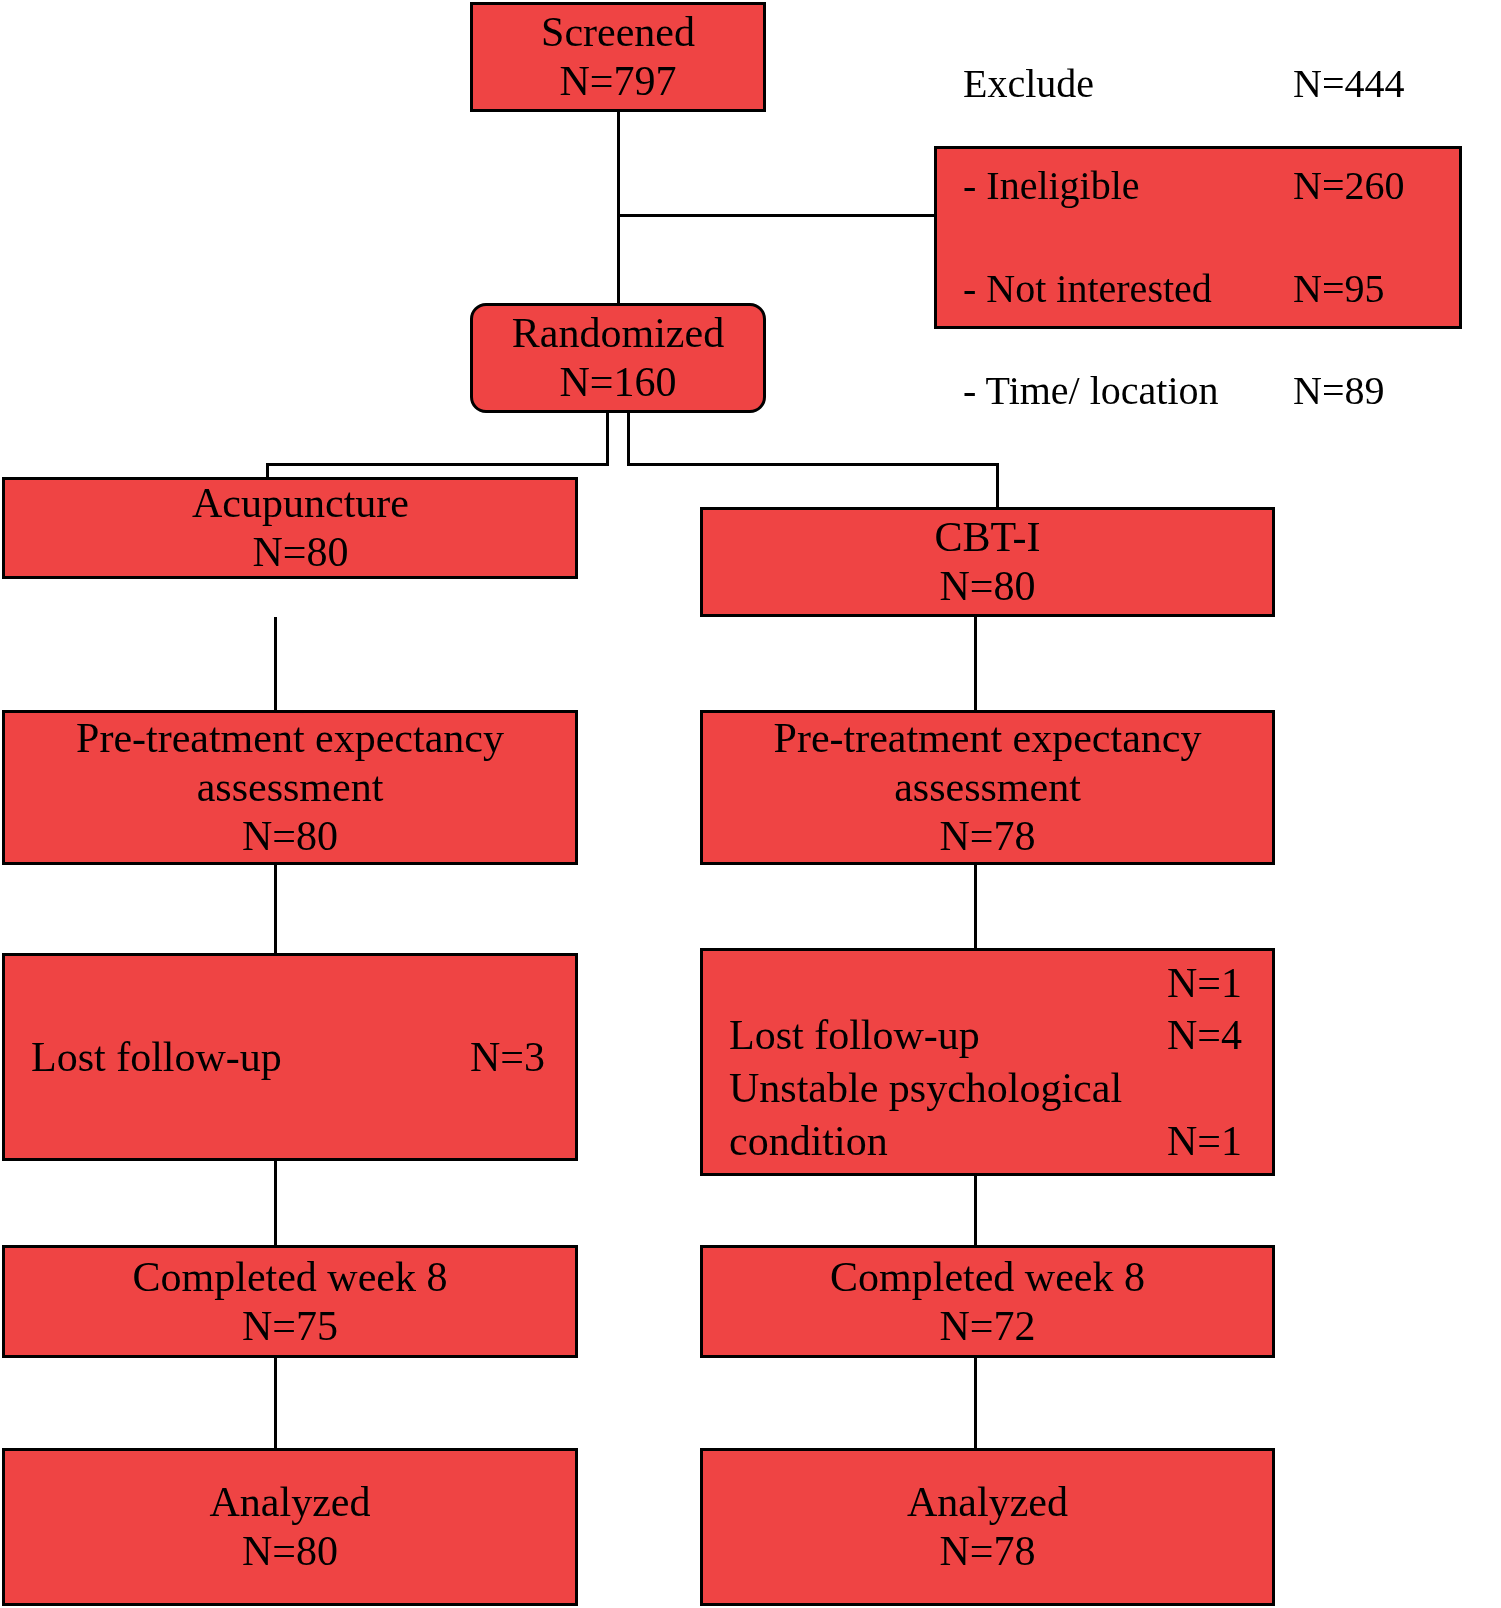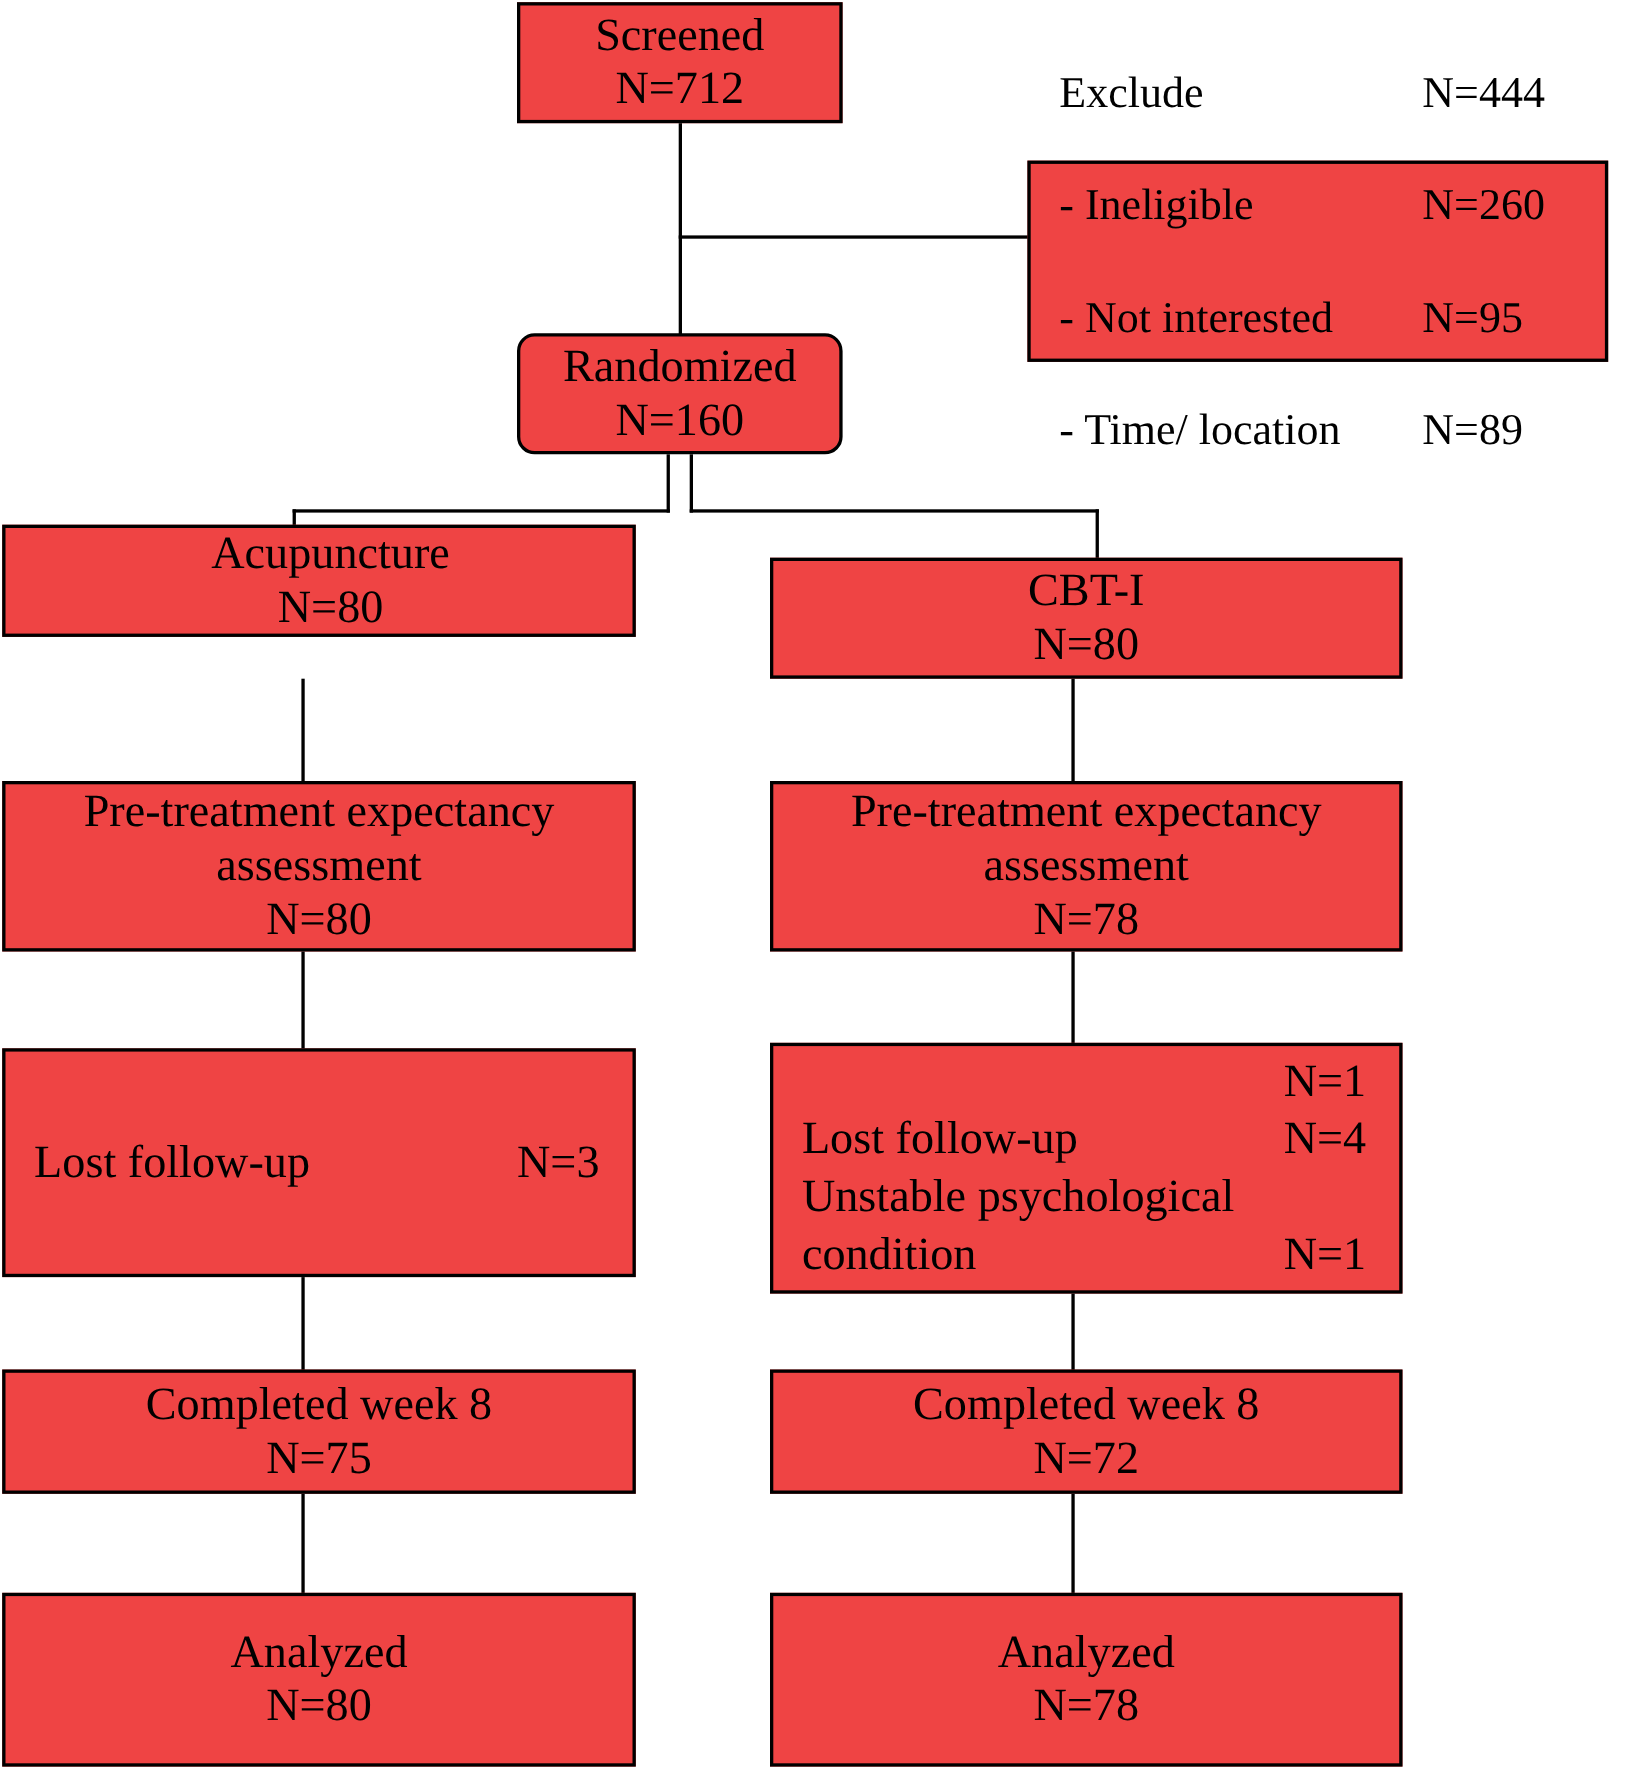--- a/index.html
+++ b/index.html
@@ -66,21 +66,21 @@
   .tight-rows > .row + .row { margin-top: 4px; }
   .excl-rows > .excl-row + .excl-row { margin-top: 16px; }
 </style>
 </head>
 <body>
 
 <div id="diagram">
 
   <div class="box centered" style="left:470px; top:2px; width:296px; height:110px;">
     <span class="txt f-lg">Screened</span>
-    <span class="txt f-lg">N=712</span>
+    <span class="txt f-lg">N=797</span>
   </div>
 
   <div class="line vline" style="left:617px; top:112px; width:3px; height:206px;"></div>
 
   <div class="line hline" style="left:617px; top:214px; width:320px; height:3px;"></div>
 
   <div class="box pad-ex excl-rows" style="left:934px; top:146px; width:528px; height:183px;gap:40px;">
     <div class="excl-row">
       <span class="txt f-md label">Exclude</span>
       <span class="txt f-md value">N=444</span>

